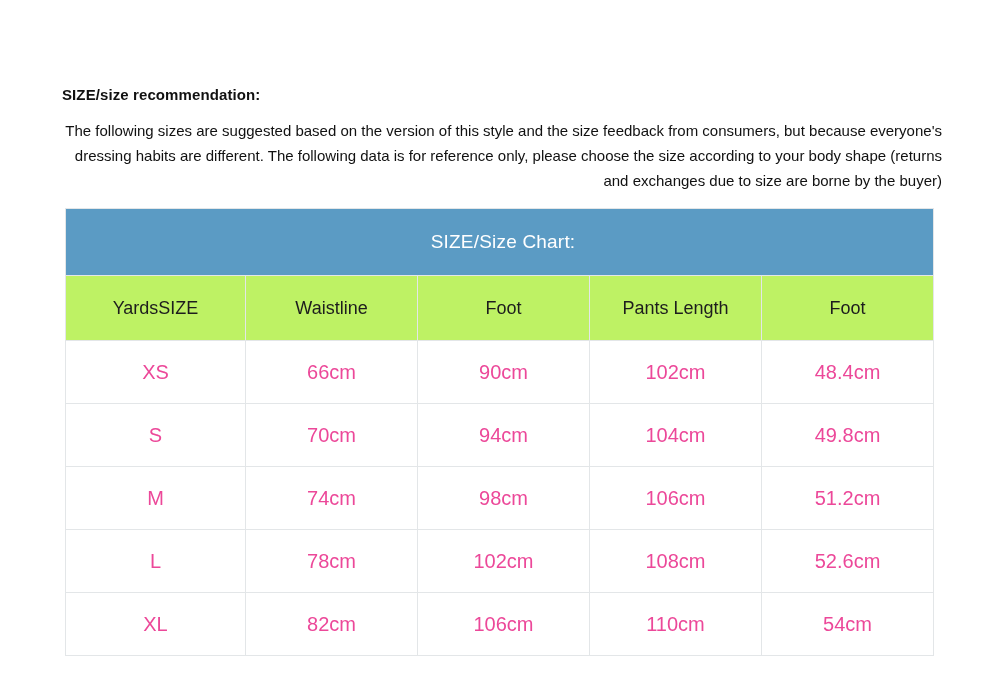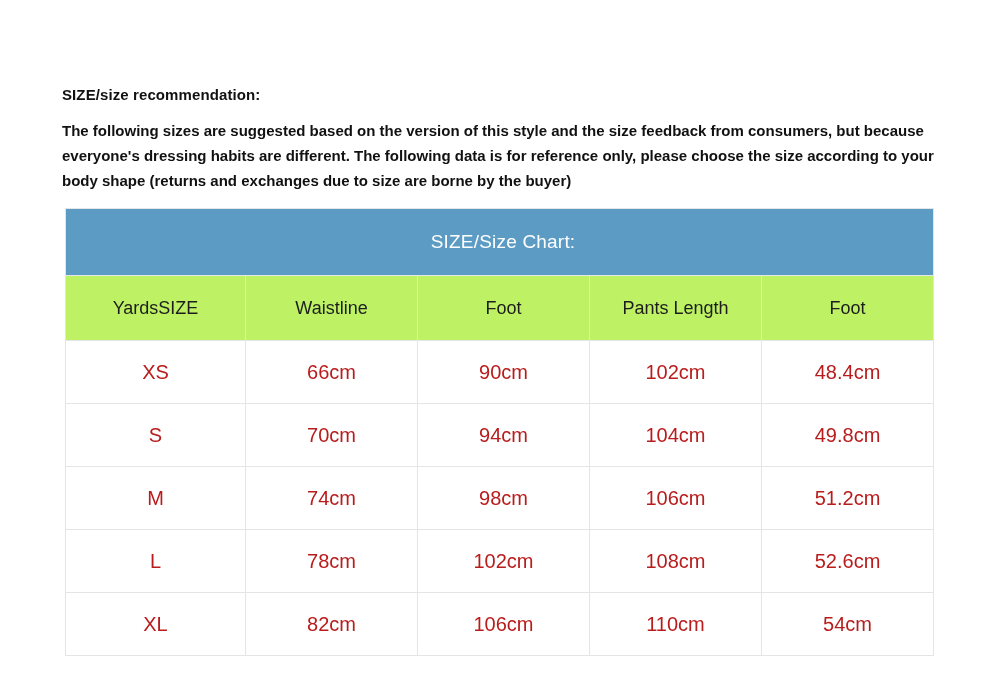--- a/index.html
+++ b/index.html
@@ -28,23 +28,24 @@
     font-weight: bold;
     letter-spacing: 0.1px;
     color: #111111;
   }
   .intro-body {
     position: absolute;
     left: 62px;
     top: 118px;
     width: 880px;
     font-size: 15px;
-    font-weight: bold;
+    font-weight: normal;
     line-height: 25px;
     color: #111111;
+    text-align: right;
   }
   .table-wrap {
     position: absolute;
     left: 65px;
     top: 208px;
     width: 868px;
   }
   table.size-chart {
     border-collapse: collapse;
     width: 868px;
@@ -71,21 +72,21 @@
   .head-row td {
     height: 62px;
     font-size: 18px;
     font-weight: bold;
     color: #1d1d1d;
     background: #bef264;
   }
   .data-row td {
     height: 60px;
     font-size: 20px;
-    color: #b91c1c;
+    color: #ec4899;
     background: #ffffff;
   }
   .col-size   { width: 180px; }
   .col-waist  { width: 172px; }
   .col-hips   { width: 172px; }
   .col-length { width: 172px; }
   .col-foot   { width: 172px; }
 </style>
 </head>
 <body>

